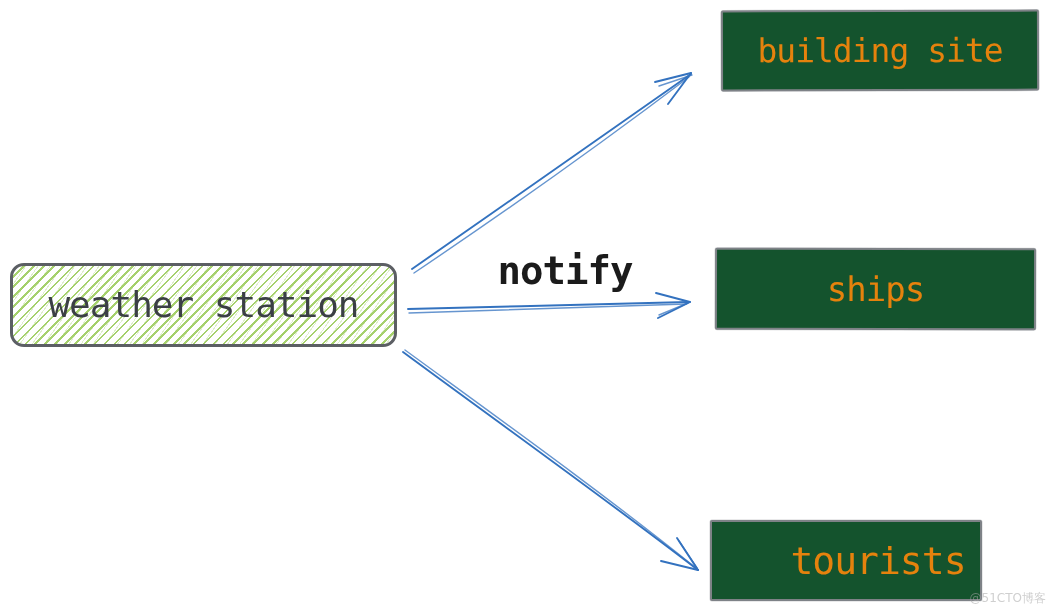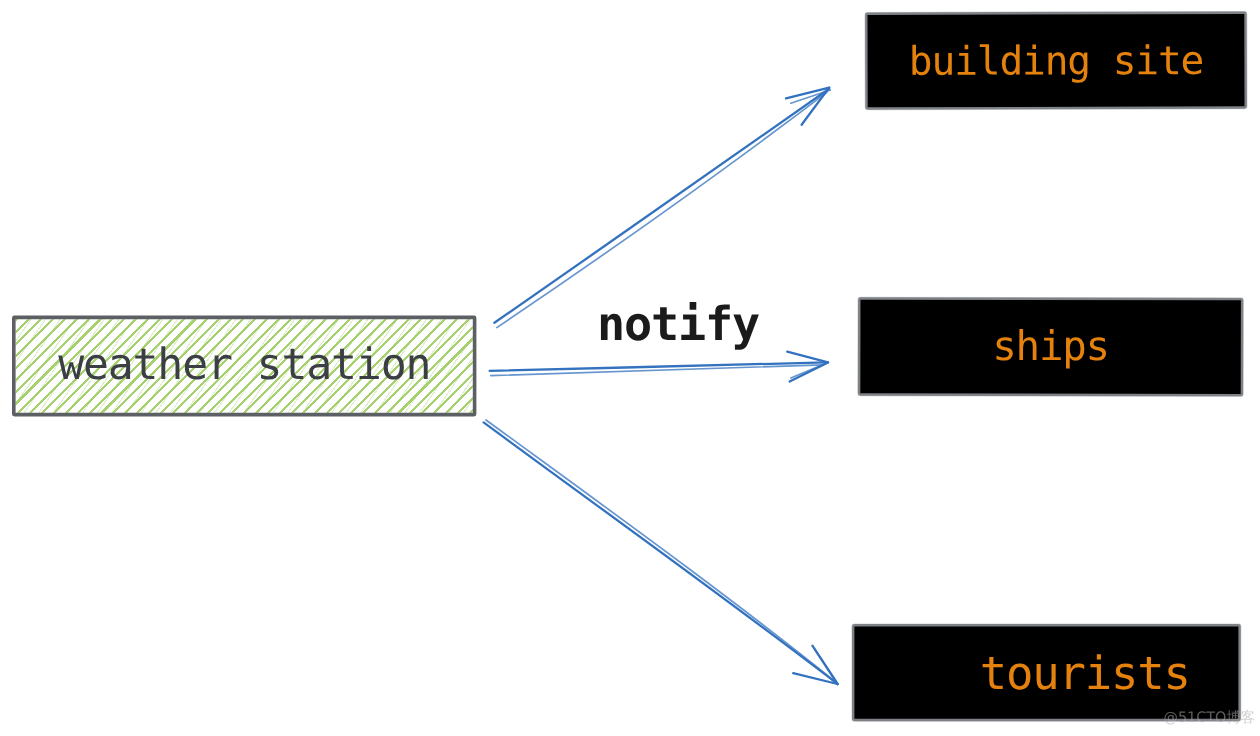--- a/index.html
+++ b/index.html
@@ -12,33 +12,33 @@
     background: #ffffff;
     overflow: hidden;
   }
 
   .node {
     position: absolute;
     box-sizing: border-box;
     display: flex;
     align-items: center;
     justify-content: center;
-    background: #000000;
+    background: #14532d;
   }
 
   .node-label {
     white-space: nowrap;
     line-height: 1;
   }
 
   
   .source-node {
     left: 10px; top: 263px; width: 387px; height: 84px;
     border: 3px solid #5c5f64;
-    border-radius: 2px;
+    border-radius: 14px;
     background:
       repeating-linear-gradient(125deg,
         rgba(151,201,85,0.30) 0px, rgba(151,201,85,0.30) 1px,
         rgba(255,255,255,0) 1px, rgba(255,255,255,0) 10px),
       repeating-linear-gradient(135deg,
         rgba(151,201,85,0.85) 0px, rgba(151,201,85,0.85) 1.8px,
         rgba(255,255,255,0) 1.8px, rgba(255,255,255,0) 7px),
       #ffffff;
   }
   .source-node .node-label { font-size: 36px; letter-spacing: -1px; }
@@ -47,21 +47,21 @@
   .target-node {
     border: 2px solid #7e8287;
     border-radius: 2px;
     box-shadow: 0 0 0 0.5px rgba(126,130,135,0.35);
   }
   .target-node .node-label { font-size: 34px; letter-spacing: -1px; }
 
   .target-building-site { left: 721px; top: 10px;  width: 318px; height: 81px; transform: rotate(-0.15deg); }
   .target-building-site .node-label { font-size: 33px; }
   .target-ships         { left: 715px; top: 248px; width: 321px; height: 82px; transform: rotate(0.1deg); }
-  .target-tourists      { left: 710px; top: 520px; width: 324px; height: 81px; }
+  .target-tourists      { left: 710px; top: 520px; width: 272px; height: 81px; }
   .target-tourists .node-label { font-size: 38px; padding-left: 64px; }
 
   .edge-label {
     position: absolute;
     left: 480px; top: 248px; width: 170px;
     text-align: center;
     font-size: 39px;
     font-weight: bold;
     line-height: 46px;
     letter-spacing: -1px;

